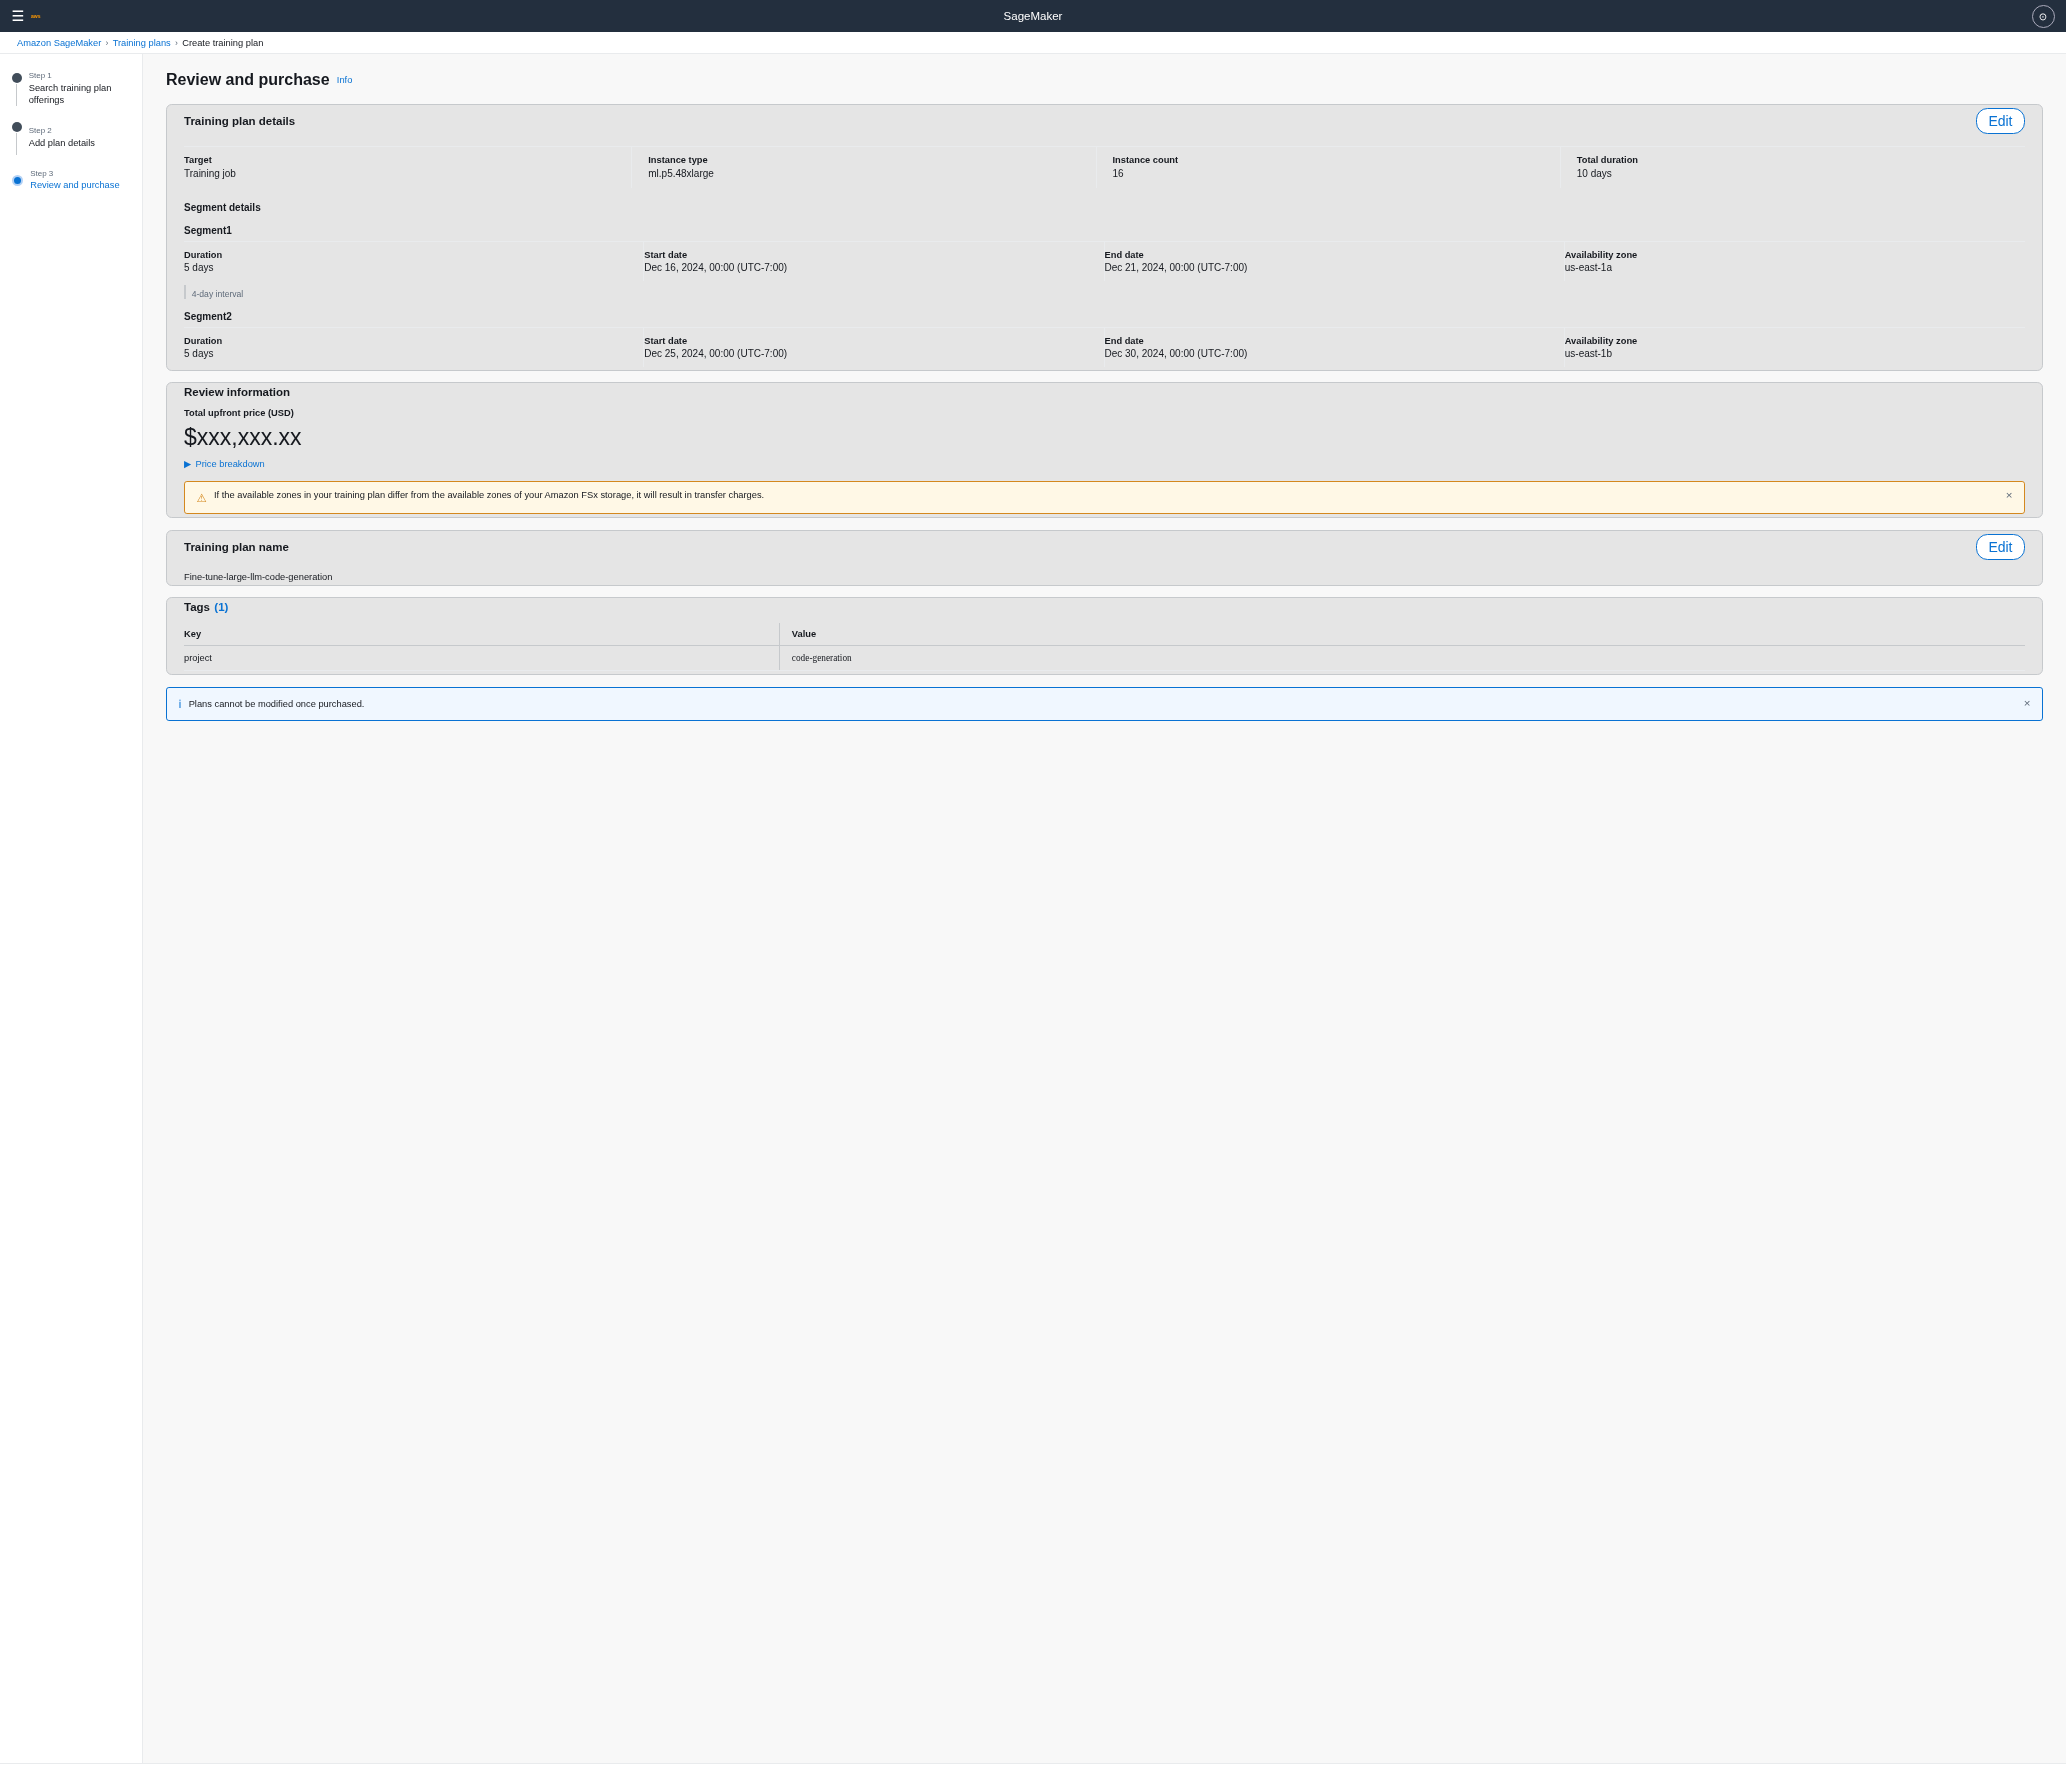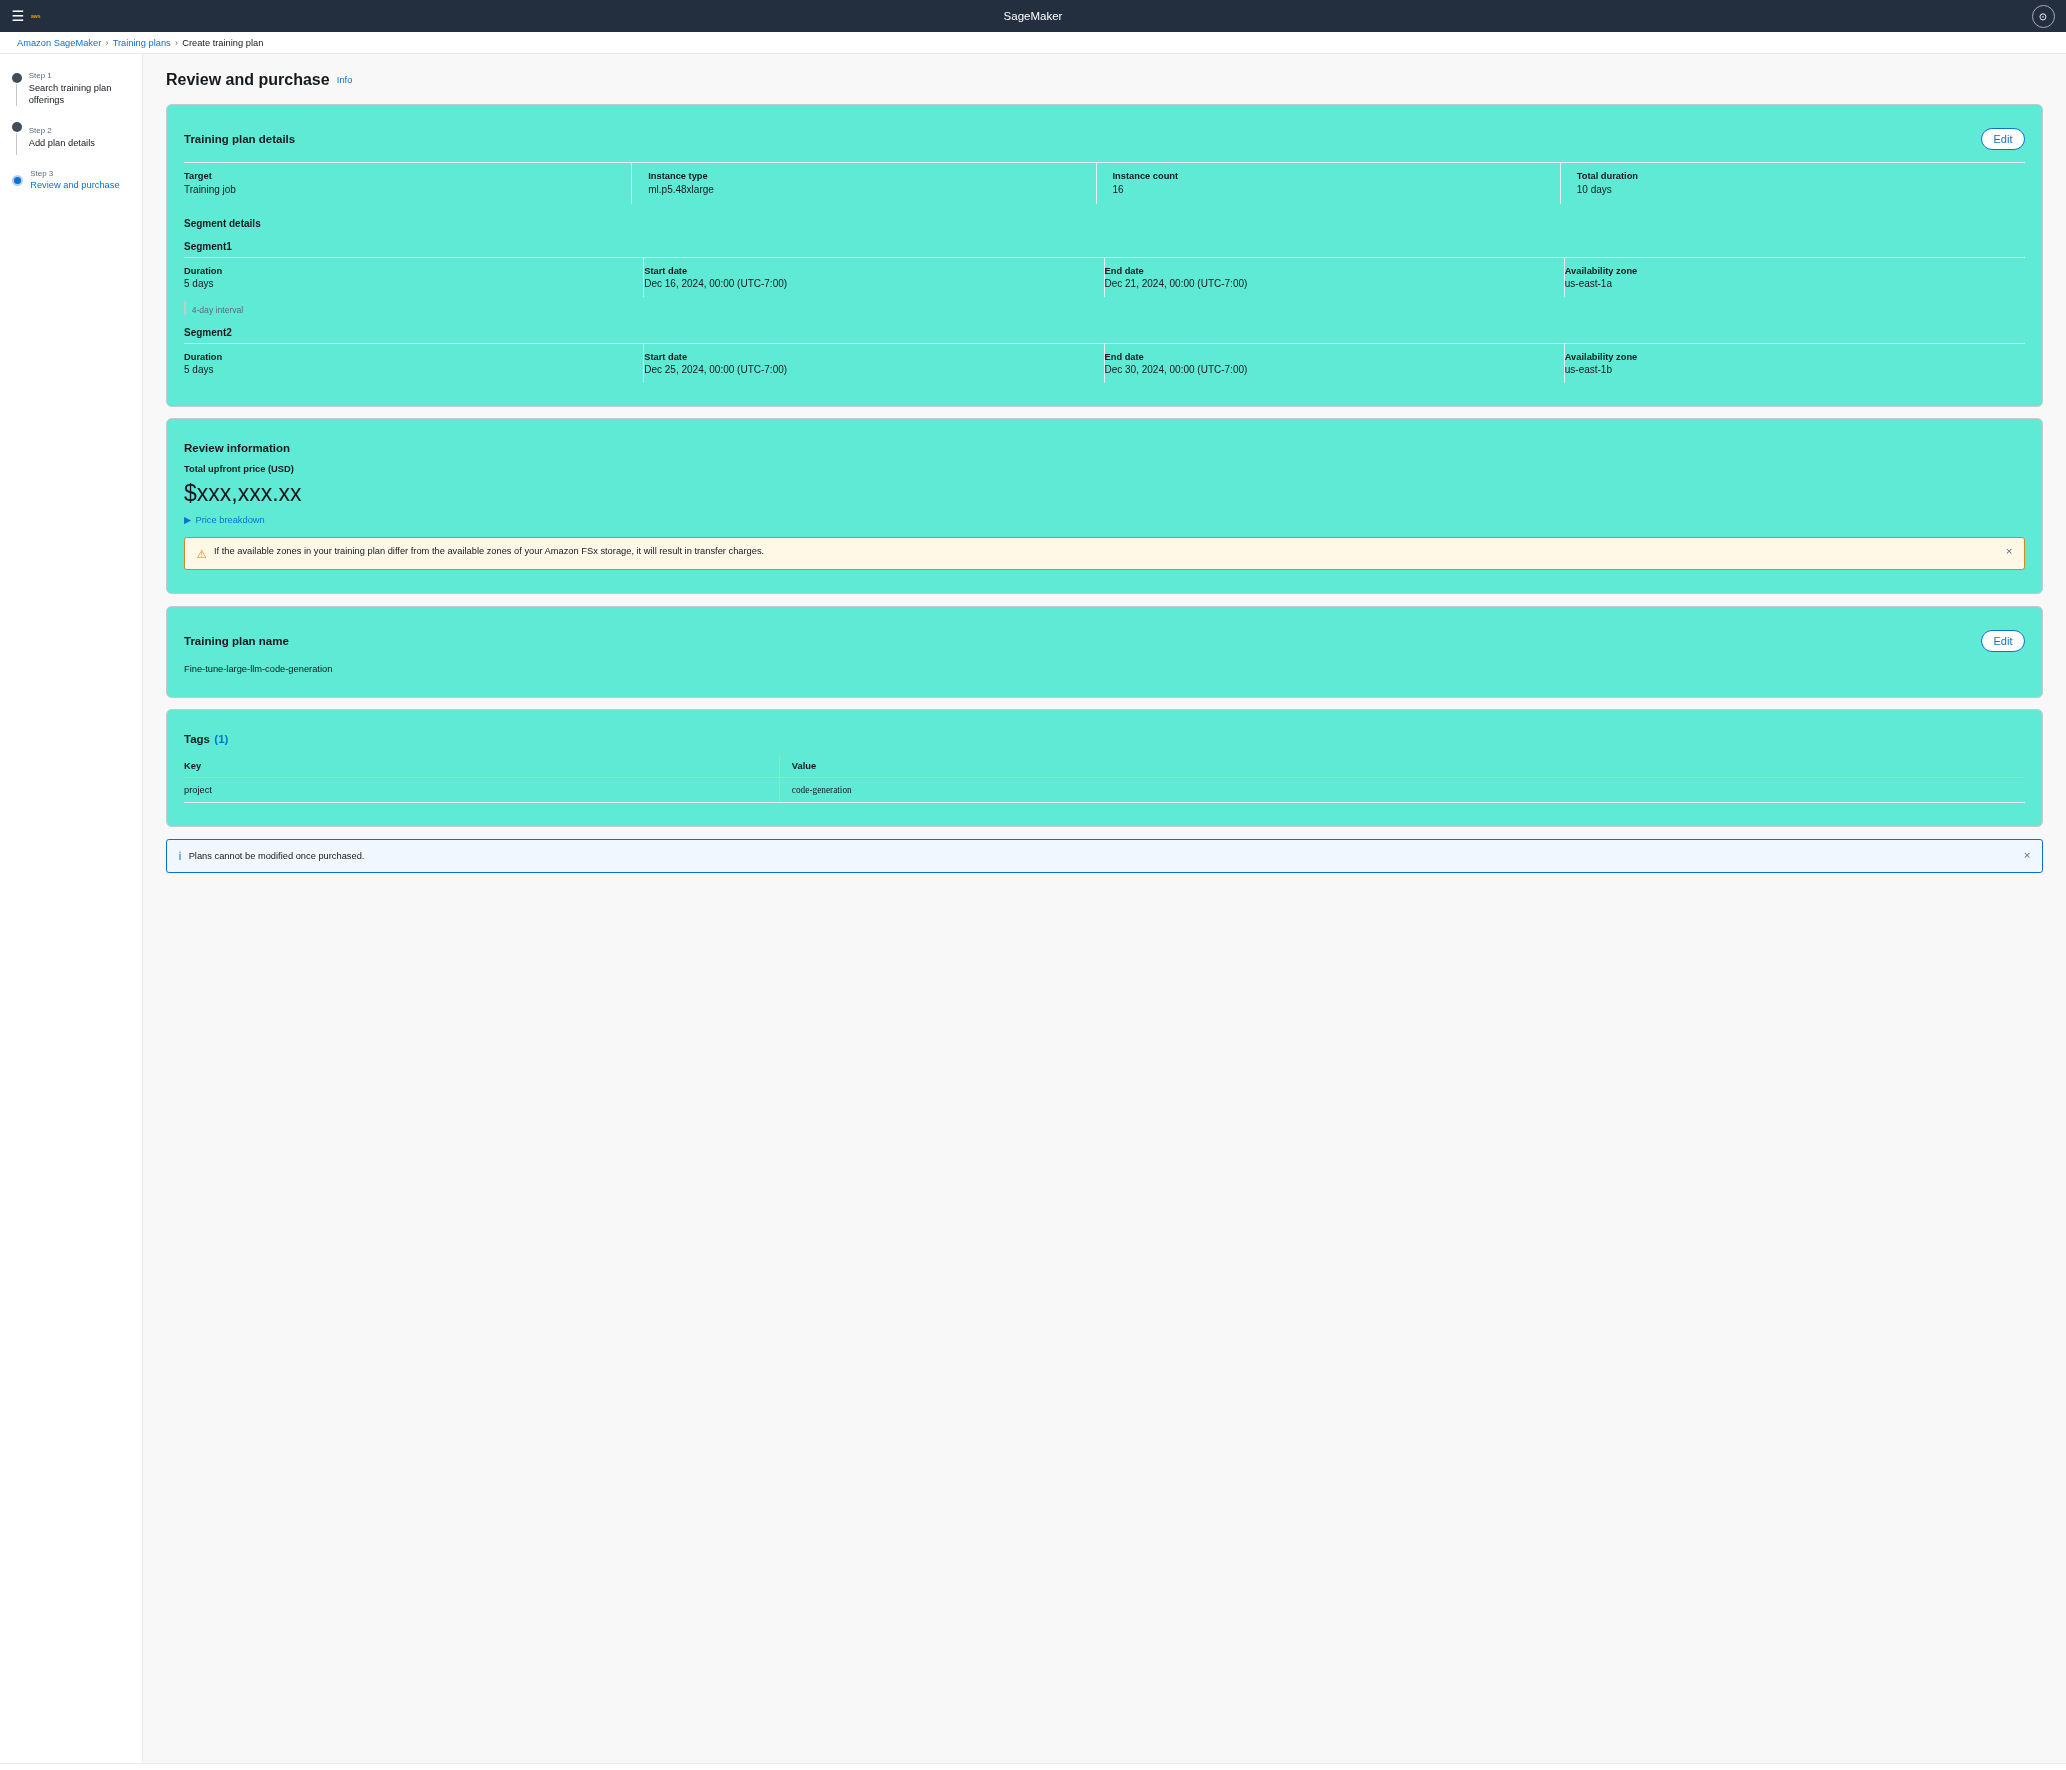--- a/index.html
+++ b/index.html
@@ -153,44 +153,44 @@
     }
     .info-link {
       color: #0972d3;
       font-size: 9.3px;
       cursor: pointer;
       text-decoration: none;
     }
 
     
     .card {
-      background: #5eead4;
+      background: #e5e5e5;
       border: 0.7px solid #c6c9cc;
       border-radius: 5.7px;
-      padding: 23px 17px;
+      padding: 3px 17px;
       margin-bottom: 11.5px;
     }
     .card-header {
       display: flex;
       align-items: center;
       justify-content: space-between;
       margin-bottom: 11.5px;
     }
     .card-title {
       font-size: 11.5px;
       font-weight: 700;
       color: #16191f;
     }
     .edit-btn {
       padding: 4.3px 11.5px;
       border: 1.1px solid #0972d3;
       background: #fff;
       color: #0972d3;
       border-radius: 11.5px;
-      font-size: 11px;
+      font-size: 14px;
       cursor: pointer;
       font-weight: 500;
     }
 
     
     .details-grid {
       display: grid;
       grid-template-columns: repeat(4, 1fr);
       gap: 16px;
       border-top: 0.7px solid #e9ebed;

